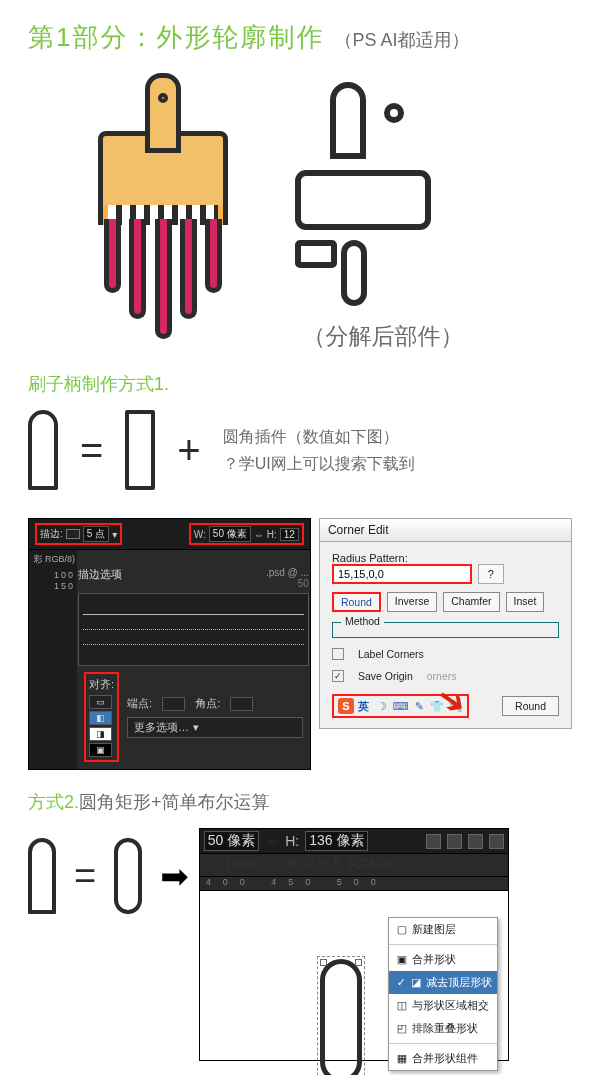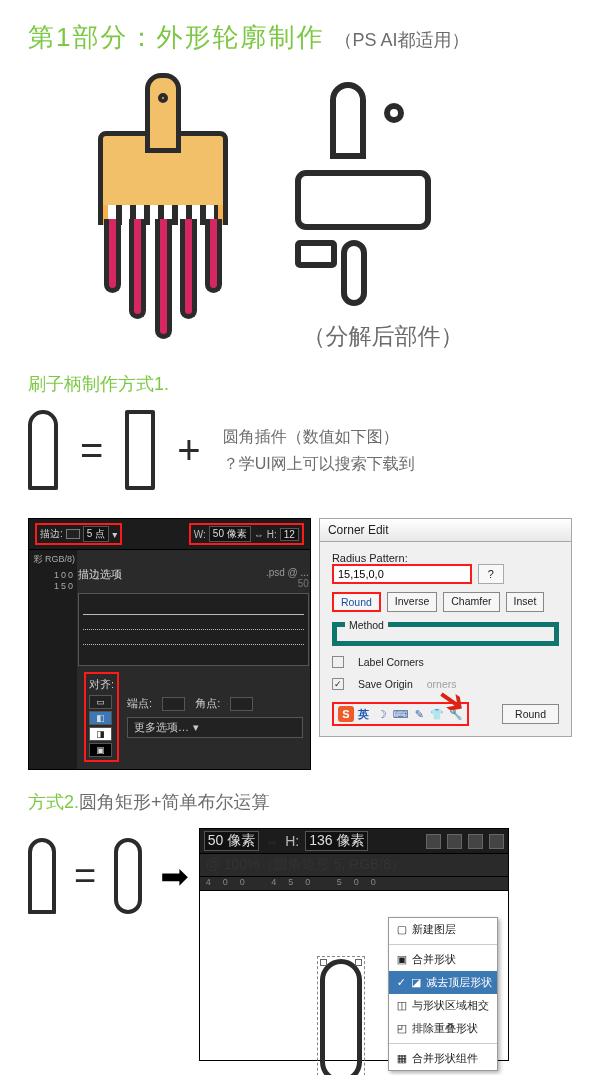--- a/index.html
+++ b/index.html
@@ -107,21 +107,21 @@
   .cd-title { background:linear-gradient(#fff,#e8e8e8); padding:4px 8px; font-size:12px; border-bottom:1px solid var(--dialog-border);}
   .cd-body { padding:10px 12px; position:relative; }
   .cd-row { display:flex; align-items:center; gap:6px; margin-bottom:8px; }
   .cd-input {
     border:2px solid #ff1a1a; width:140px; height:20px; padding:1px 4px; font-size:11px; background:#fff;
   }
   .cd-q { width:26px; height:20px; border:1px solid #aaa; background:#f8f8f8; text-align:center; line-height:18px; }
   .cd-btns { display:flex; gap:6px; margin-top:4px; }
   .cd-btn { padding:2px 7px; border:1px solid #888; background:#f6f6f6; font-size:10.5px; }
   .cd-btn.hl { border:2px solid #ff1a1a; color: #1a4ea3; }
-  .cd-group { border:5px solid #0f766e; padding:8px 8px 6px; margin-top:10px; position:relative; }
+  .cd-group { border:1px solid #0f766e; padding:8px 8px 6px; margin-top:10px; position:relative; }
   .cd-group-lbl {
     position:absolute; top:-8px; left:8px; background:#f0f0f0; padding:0 4px; font-size:10.5px;
   }
   .cd-radio-row { display:flex; gap:14px; font-size:10.5px; padding-top:2px; }
   .cd-check-row { display:flex; align-items:flex-end; gap:14px; font-size:10.5px; margin-top:10px; }
   .cd-check-row .ck { width:12px; height:12px; border:1px solid #888; display:inline-flex; align-items:center; justify-content:center; font-size:9px; }
   .cd-note-red { color:#d21; font-size:12px; position:absolute; right:14px; top:110px; width:90px; line-height:1.4; }
   .cd-arrow { position:absolute; left:118px; top:138px; transform:rotate(35deg); color:#d21; font-size:34px; }
   .cd-ime {
     border:2px solid #ff1a1a; display:inline-flex; align-items:center; gap:4px; padding:2px 4px;

